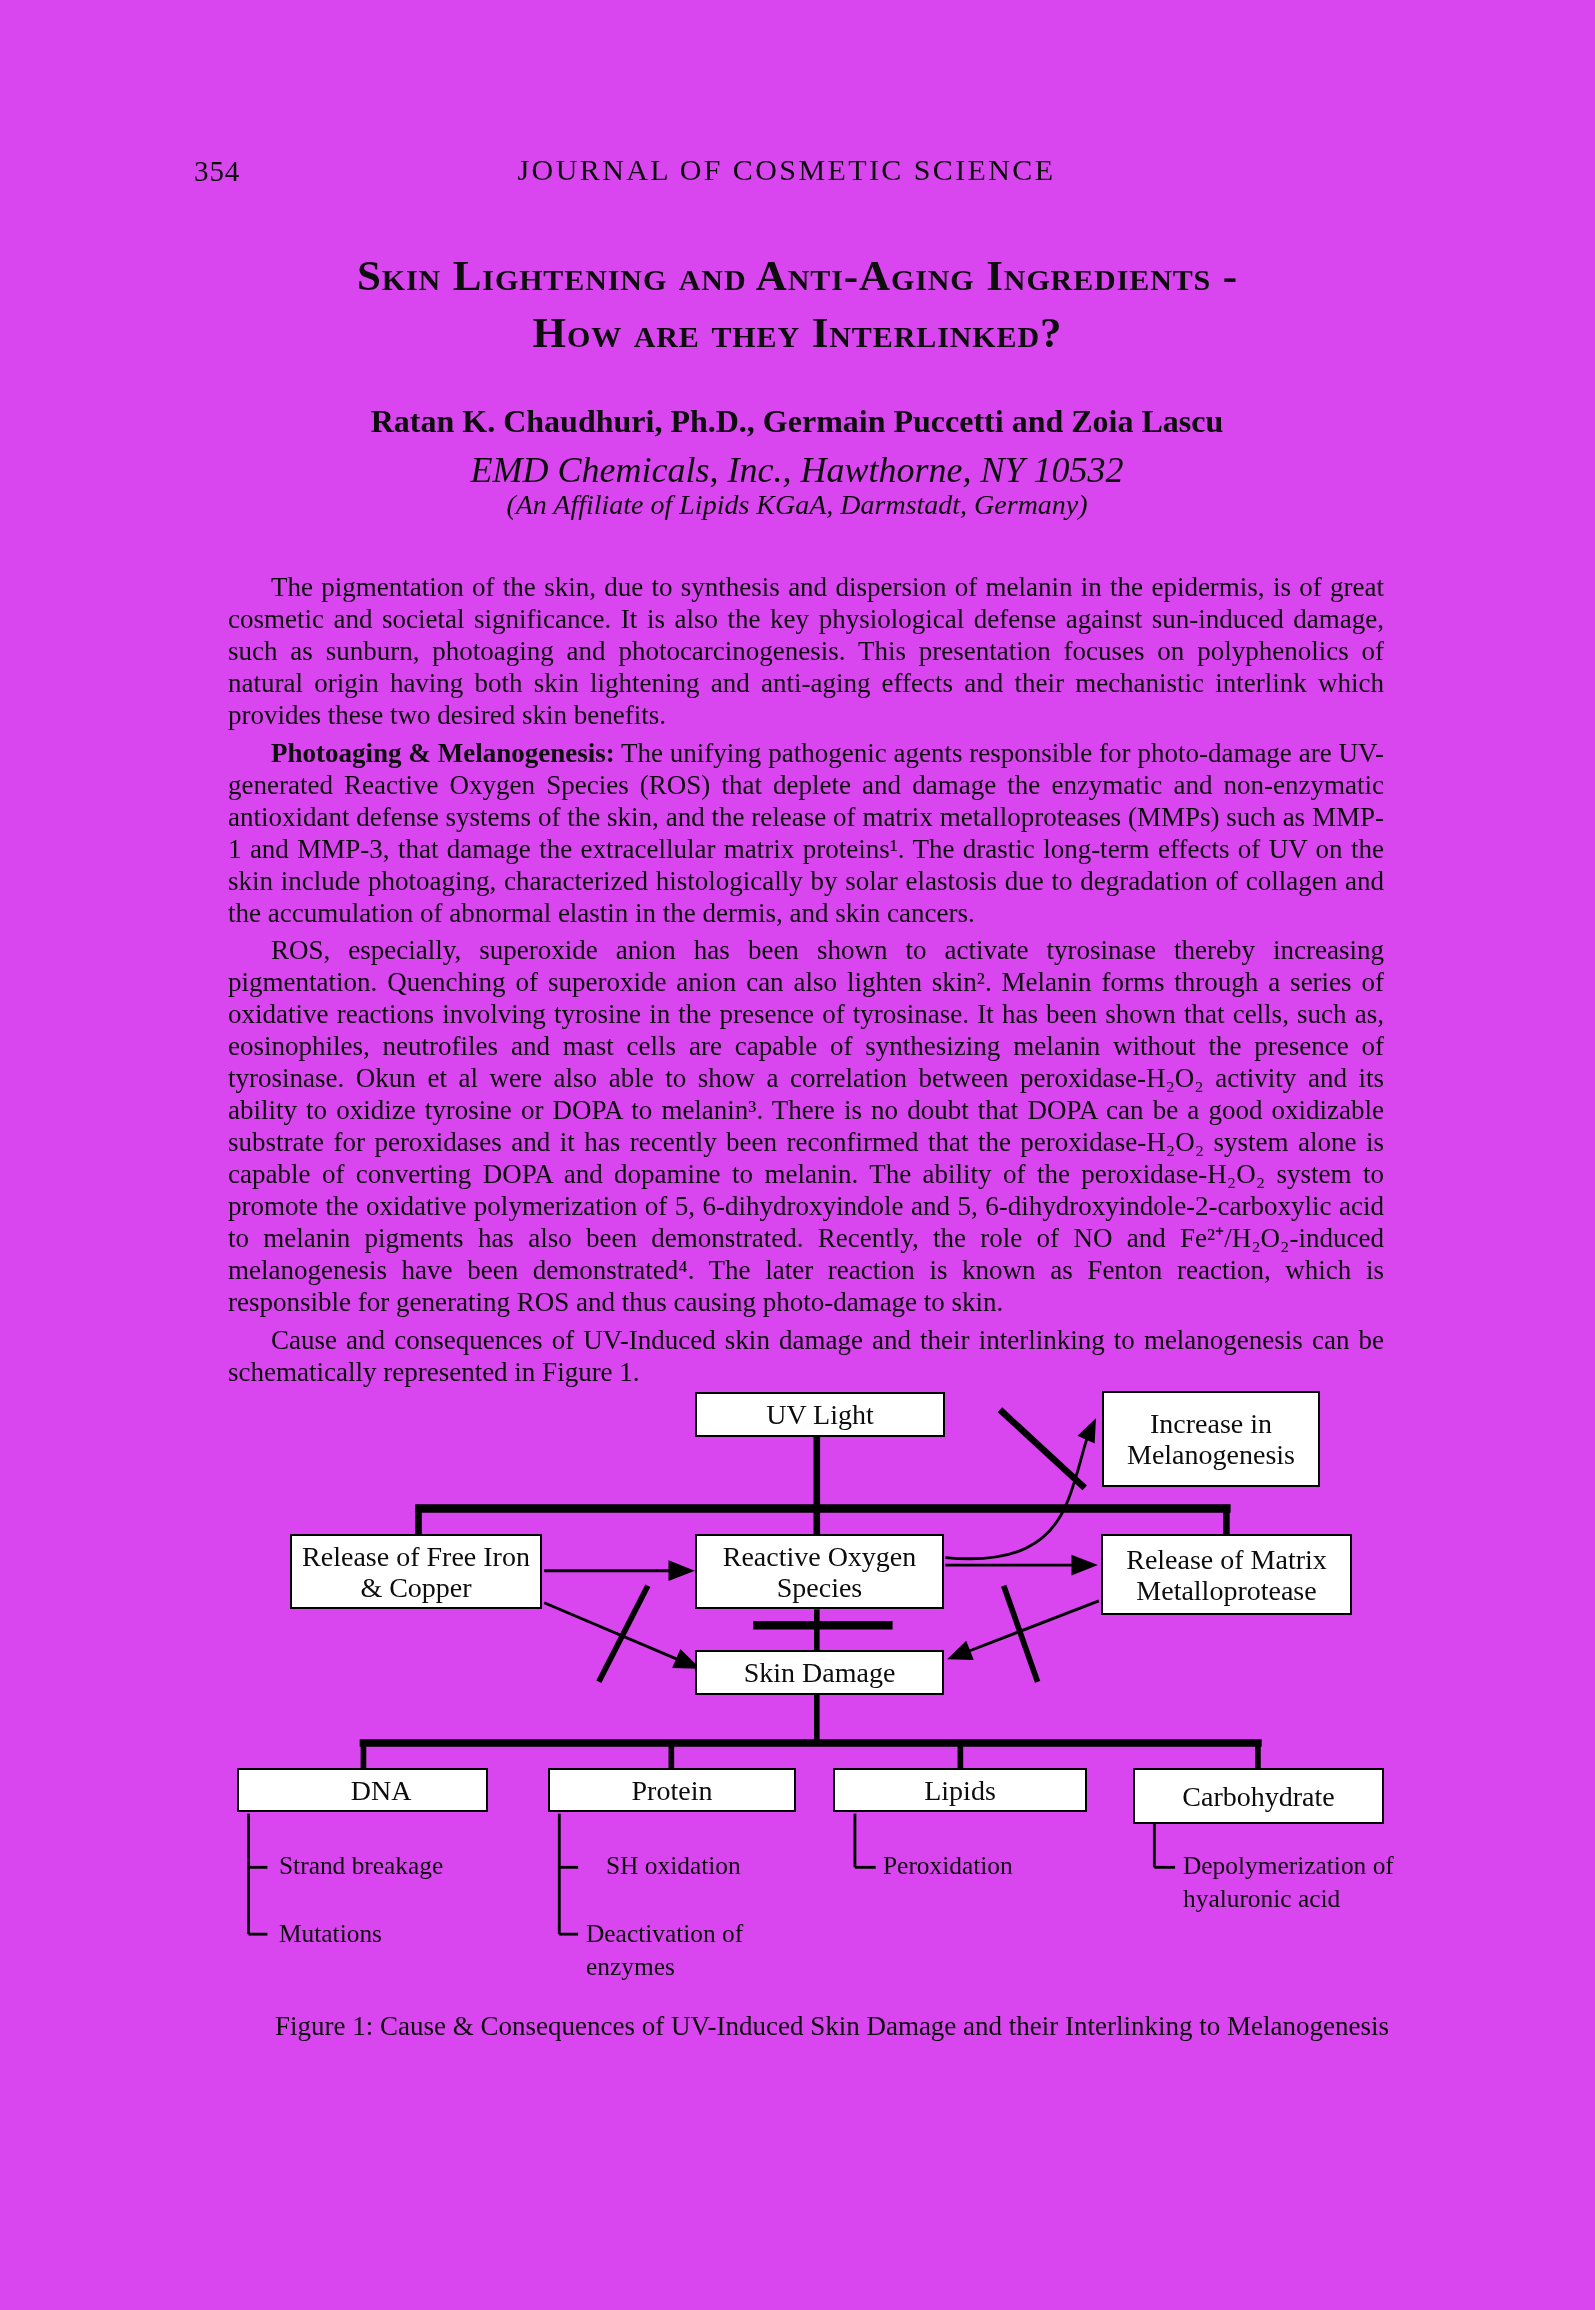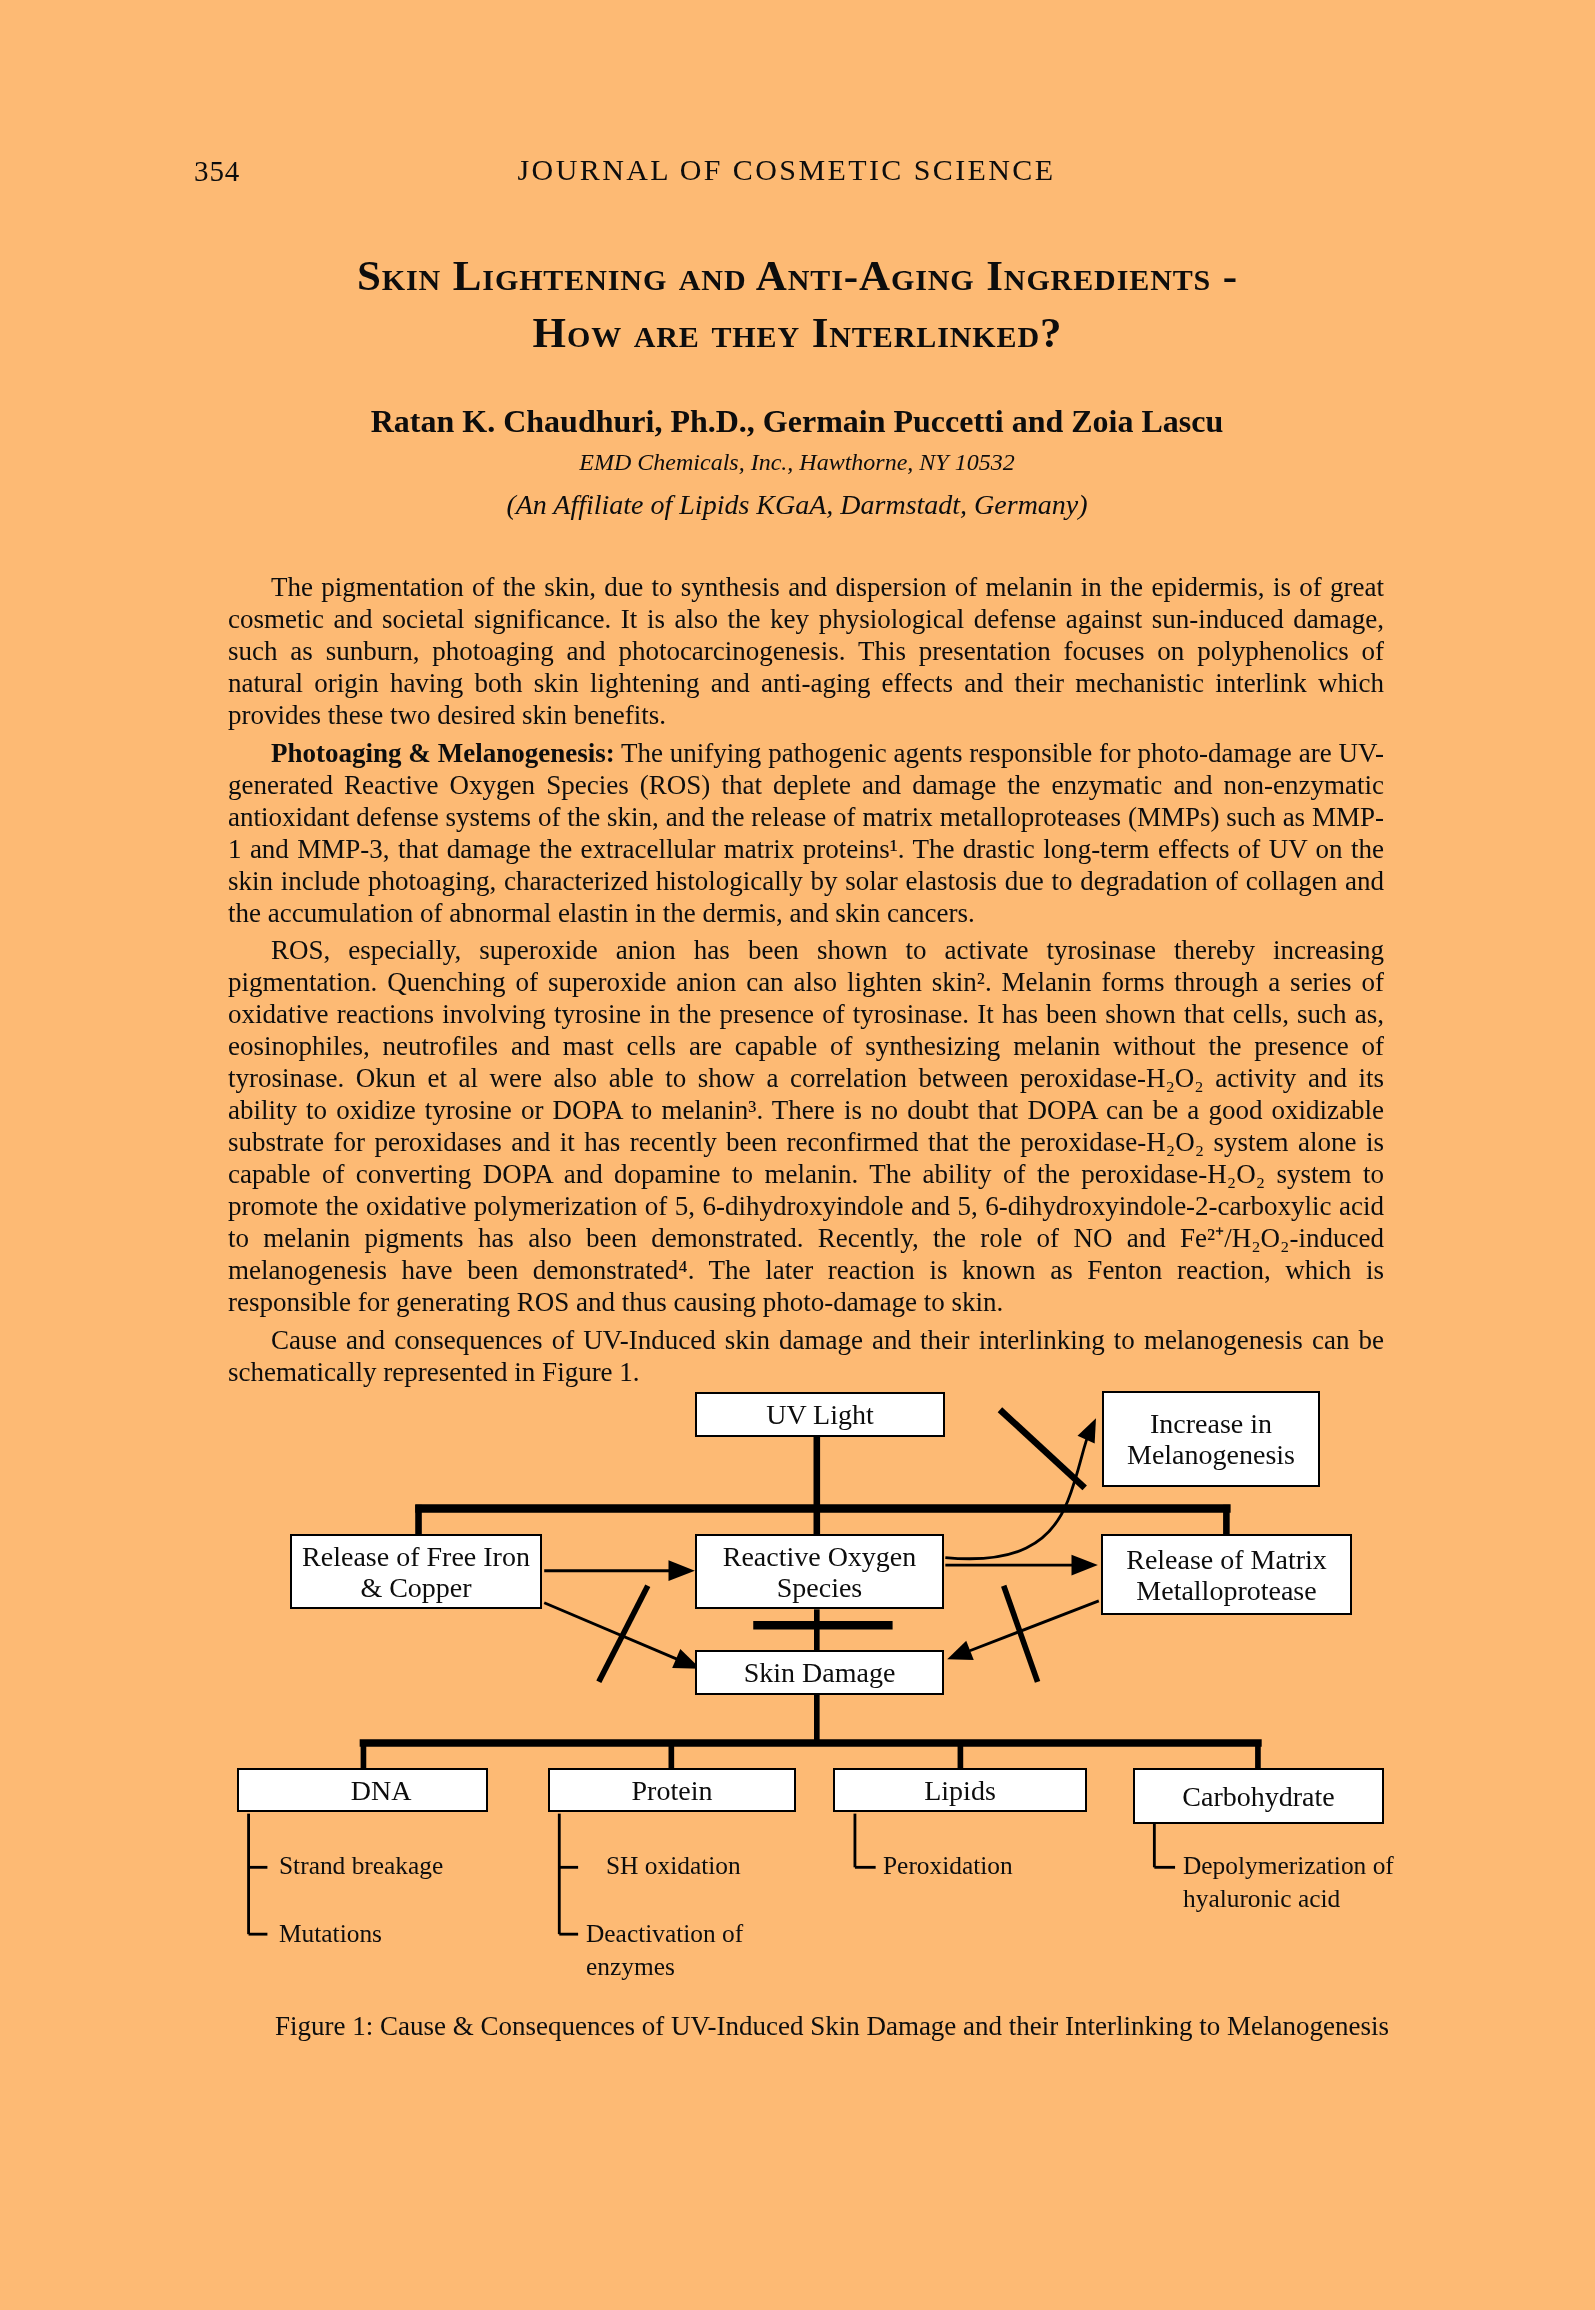--- a/index.html
+++ b/index.html
@@ -1,37 +1,37 @@
 <!DOCTYPE html>
 <html style="font-size:15px"><head>
 <meta charset="utf-8">
 <style>
   html,body{margin:0;padding:0;background:#e8e8e8;}
   .page{
     position:relative;
     width:1595px;height:2311px;
     margin:0 auto;
-    background:#fdba74;
+    background:#d946ef;
     color:#0d0d0d;
     font-family:"Liberation Serif", serif;
     overflow:hidden;
   }
   
   .running-head{position:absolute;top:153px;left:194px;width:1185px;height:38px;}
   .page-num{position:absolute;left:0;top:1.9px;font-size:29px;letter-spacing:0.9px;}
   .journal{position:absolute;left:0;right:0;text-align:center;font-size:30px;letter-spacing:2.4px;}
   
   .title{position:absolute;left:124px;top:247px;width:1347px;margin:0;
     text-align:center;font-weight:bold;font-variant:small-caps;
     font-size:43px;line-height:57px;letter-spacing:0.9px;}
   
   .authors{position:absolute;left:218px;top:403px;width:1158px;text-align:center;
     font-weight:bold;font-size:32px;}
   .affil1{position:absolute;left:218px;top:449px;width:1158px;text-align:center;
-    font-style:italic;font-size:24px;}
+    font-style:italic;font-size:36px;}
   .affil2{position:absolute;left:218px;top:489px;width:1158px;text-align:center;
     font-style:italic;font-size:28px;}
   
   .body-text{position:absolute;left:228px;top:571px;width:1156px;
     font-size:27px;line-height:32px;text-align:justify;}
   .body-text p{margin:0;text-indent:43px;}
   .body-text p + p{margin-top:5.6px;}
   .lead{font-weight:bold;}
   
   .diagram{position:absolute;left:0;top:0;width:1595px;height:2311px;pointer-events:none;}

